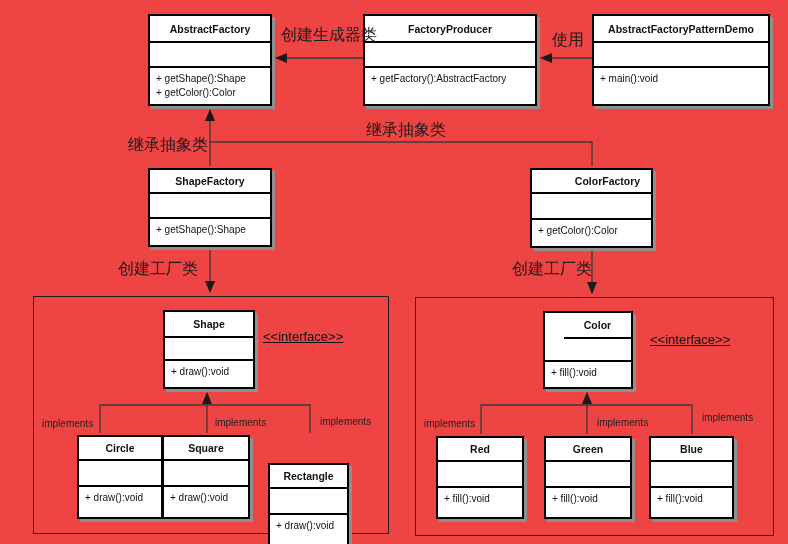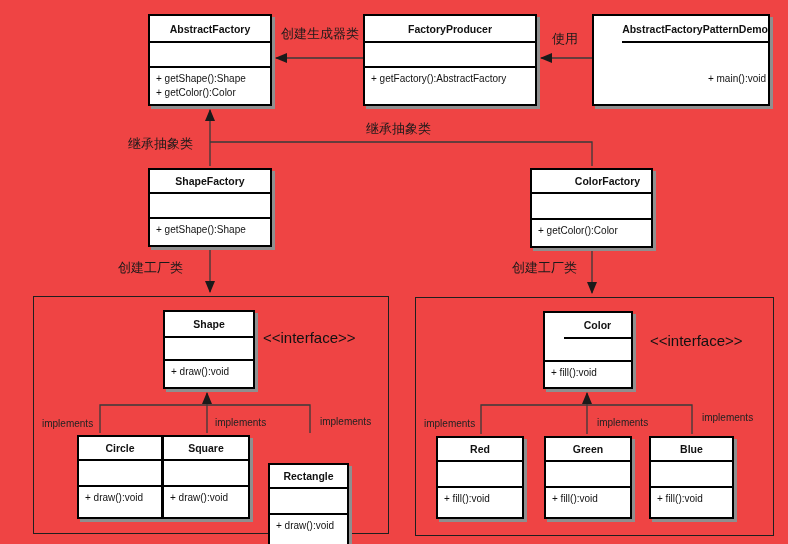--- a/index.html
+++ b/index.html
@@ -16,23 +16,23 @@
   }
   .box .t{
     border-bottom:2px solid #000;font-weight:bold;font-size:10.5px;
     display:flex;align-items:center;justify-content:center;flex:0 0 auto;letter-spacing:0;
   }
   .box .e{border-bottom:2px solid #000;flex:0 0 auto;}
   .box .m{flex:1 1 auto;font-size:10px;line-height:14px;padding:4px 2px 0 6px;white-space:nowrap;}
   
   svg.wires{position:absolute;left:0;top:0;width:788px;height:544px;}
   
-  .lbl{position:absolute;font-size:13px;color:#1a1a1a;white-space:nowrap;}
+  .lbl{position:absolute;font-size:16px;color:#1a1a1a;white-space:nowrap;}
   .lbl.small{font-size:10px;color:#222;}
-  .lbl.iface{font-size:15px;color:#111;}
+  .lbl.iface{font-size:13px;color:#111;text-decoration:underline;}
 </style>
 </head>
 <body>
 
 <div class="stage">
 
   <div class="group" style="left:33px;top:296px;width:354px;height:236px;"></div>
   <div class="group" style="left:415px;top:297px;width:357px;height:237px;"></div>
 
   <svg class="wires" viewBox="0 0 788 544">
@@ -73,21 +73,21 @@
   </div>
 
   <div class="box" style="left:363px;top:14px;width:174px;height:92px;">
     <div class="t" style="height:25px;">FactoryProducer</div>
     <div class="e" style="height:23px;"></div>
     <div class="m">
       <div>+ getFactory():AbstractFactory</div>
     </div>
   </div>
 
-  <div class="box" style="left:592px;top:14px;width:178px;height:92px;align-items:flex-end;">
+  <div class="box" style="left:592px;top:14px;width:178px;height:92px;">
     <div class="t" style="height:25px;">AbstractFactoryPatternDemo</div>
     <div class="e" style="height:23px;"></div>
     <div class="m">
       <div>+ main():void</div>
     </div>
   </div>
 
   <div class="box" style="left:148px;top:168px;width:124px;height:79px;">
     <div class="t" style="height:22px;">ShapeFactory</div>
     <div class="e" style="height:23px;"></div>

